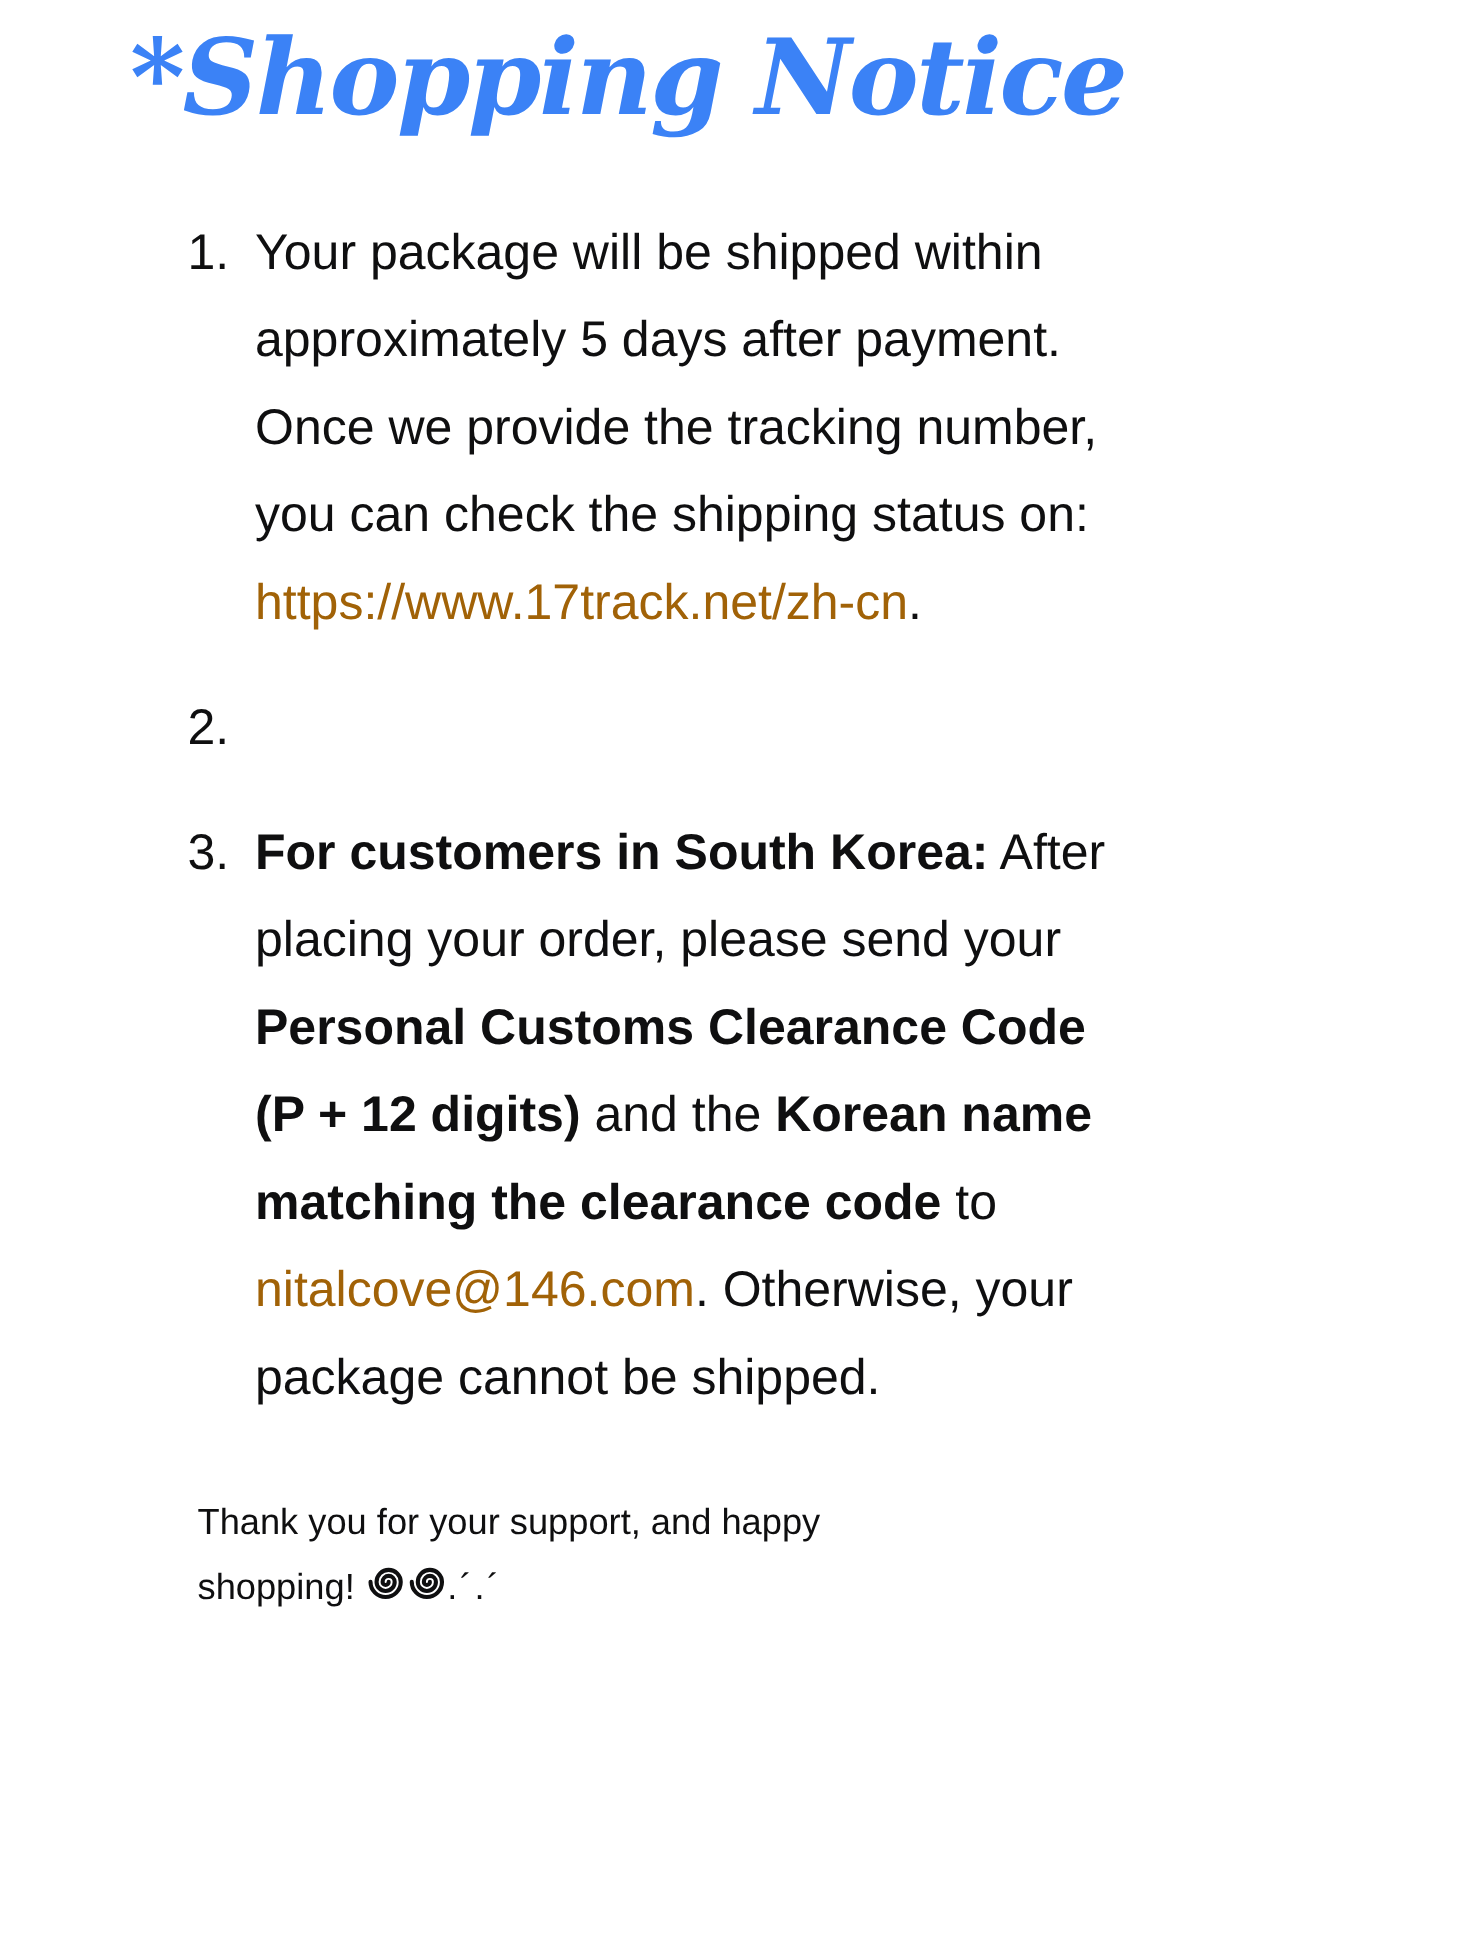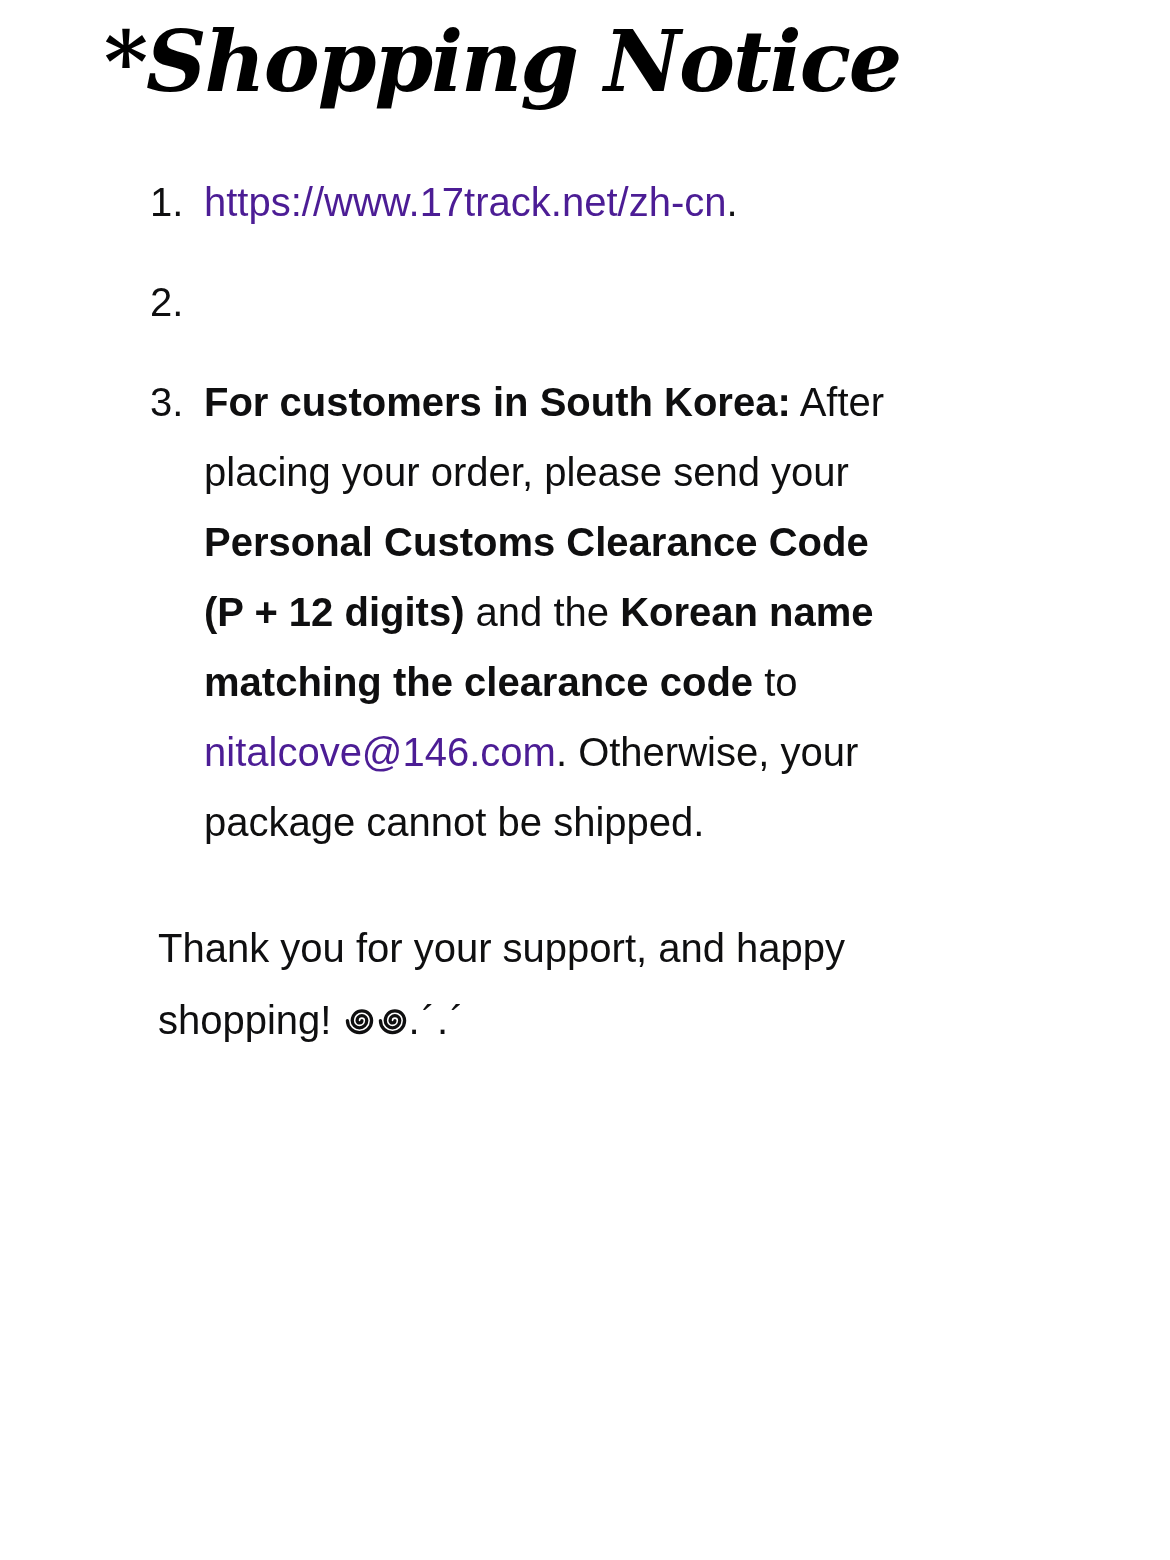--- a/index.html
+++ b/index.html
@@ -16,21 +16,21 @@
   }
   .page-title {
     margin: 0;
     padding: 14px 0 0 104px;
     font-family: "DejaVu Serif", serif;
     font-style: italic;
     font-weight: 700;
     font-size: 84px;
     line-height: 1.15;
     letter-spacing: -2px;
-    color: #000000;
+    color: #3b82f6;
   }
   .notice-list {
     list-style: none;
     margin: 56px 0 0 0;
     padding: 0 0 0 150px;
   }
   .notice-item {
     display: flex;
     font-size: 40px;
     line-height: 70px;
@@ -38,28 +38,28 @@
   }
   .item-number {
     flex: 0 0 54px;
   }
   .item-content {
     white-space: pre-wrap;
     max-width: 840px;
   }
   .bold { font-weight: 700; }
   .link {
-    color: #4c1d95;
+    color: #a16207;
     text-decoration: none;
     cursor: pointer;
   }
   .closing {
     margin: 55px 0 0 158px;
-    font-size: 40px;
-    line-height: 72px;
+    font-size: 29px;
+    line-height: 52px;
     white-space: pre-wrap;
     max-width: 900px;
   }
   .spiral {
     width: 31px;
     height: 29px;
     vertical-align: -2px;
     margin: 0 1px;
     color: #0f0f10;
   }
@@ -70,21 +70,25 @@
 </head>
 <body>
 
 <main>
 
   <h1 class="page-title">*Shopping Notice</h1>
 
   <ol class="notice-list">
     <li class="notice-item">
       <span class="item-number">1.</span>
-      <div class="item-content"><a href="#" class="link">https://www.17track.net/zh-cn</a><span>.</span></div>
+      <div class="item-content"><span>Your package will be shipped within
+approximately 5 days after payment.
+Once we provide the tracking number,
+you can check the shipping status on:
+</span><a href="#" class="link">https://www.17track.net/zh-cn</a><span>.</span></div>
     </li>
     <li class="notice-item">
       <span class="item-number">2.</span>
     </li>
     <li class="notice-item">
       <span class="item-number">3.</span>
       <div class="item-content"><span class="bold">For customers in South Korea:</span><span> After
 placing your order, please send your
 </span><span class="bold">Personal Customs Clearance Code
 (P + 12 digits)</span><span> and the </span><span class="bold">Korean name

